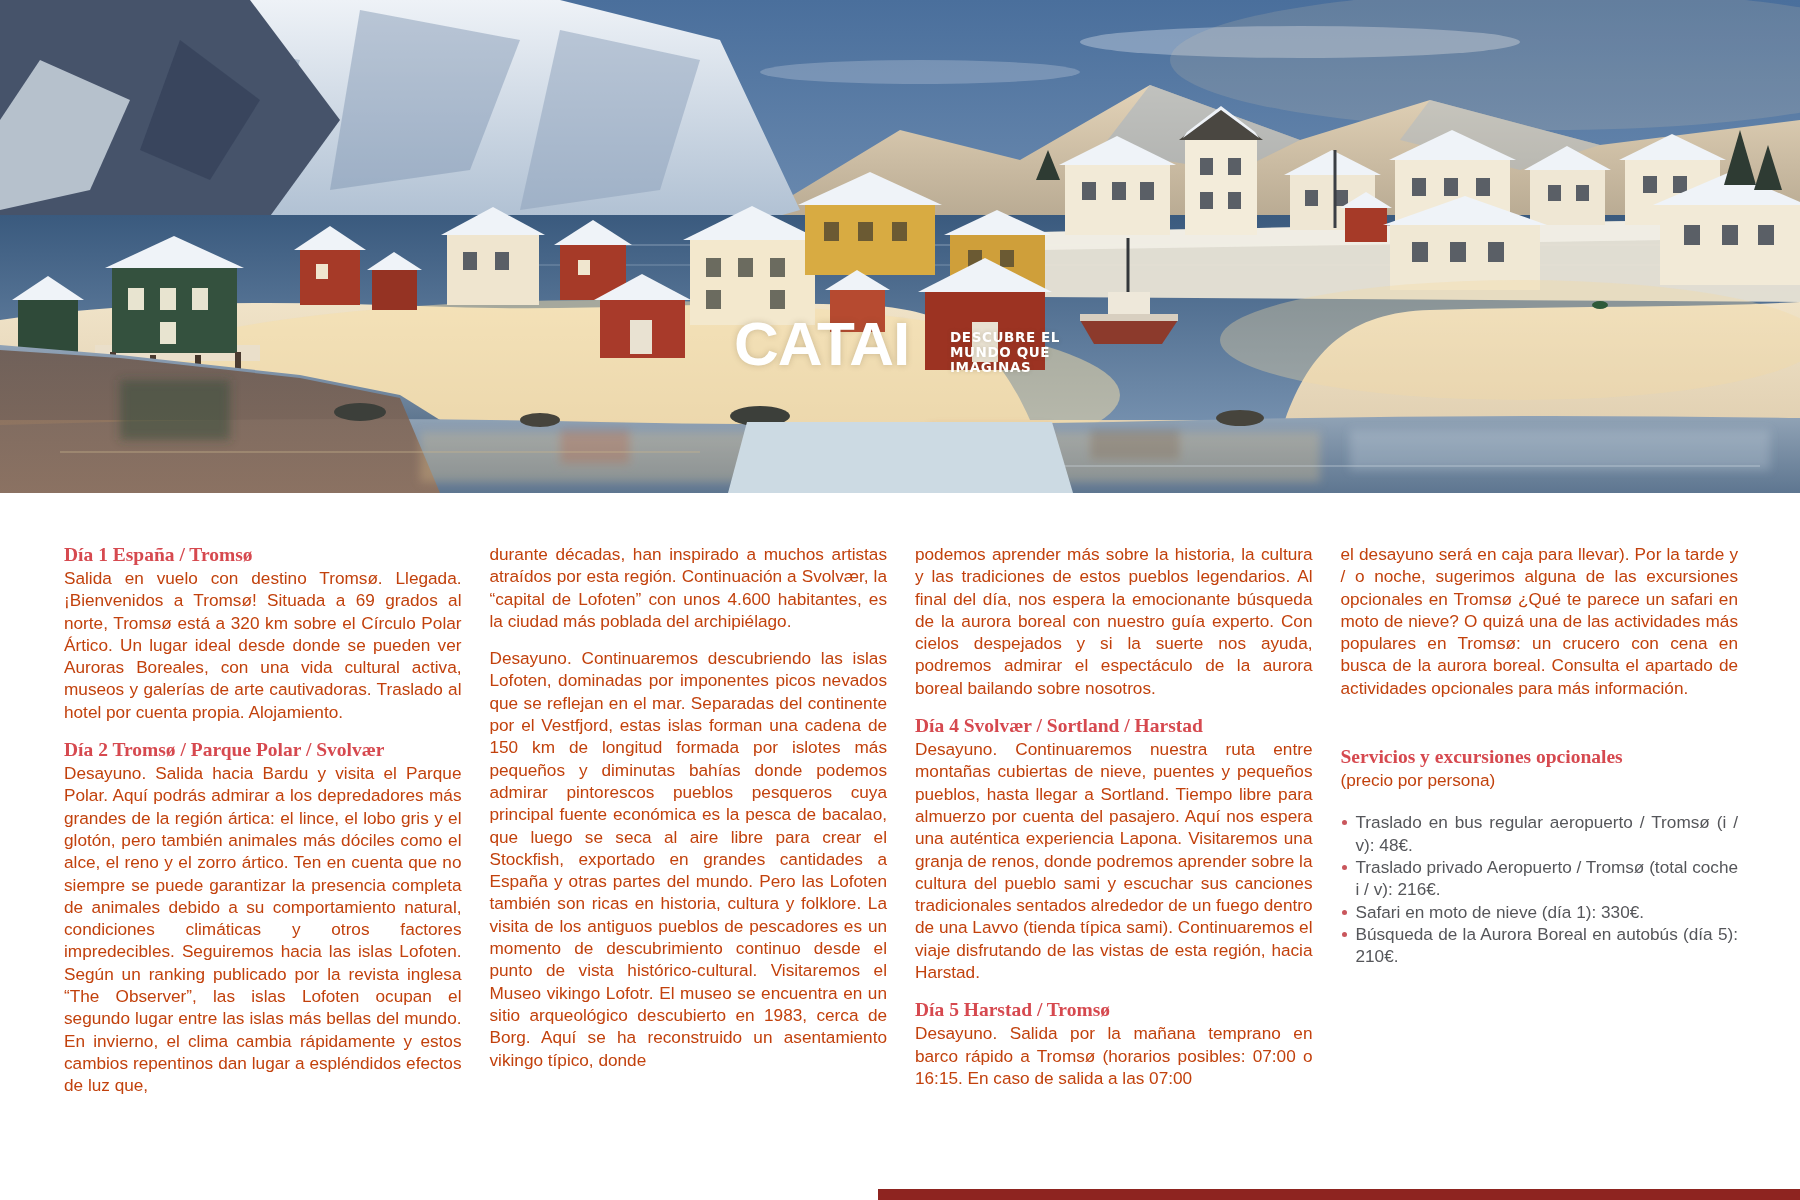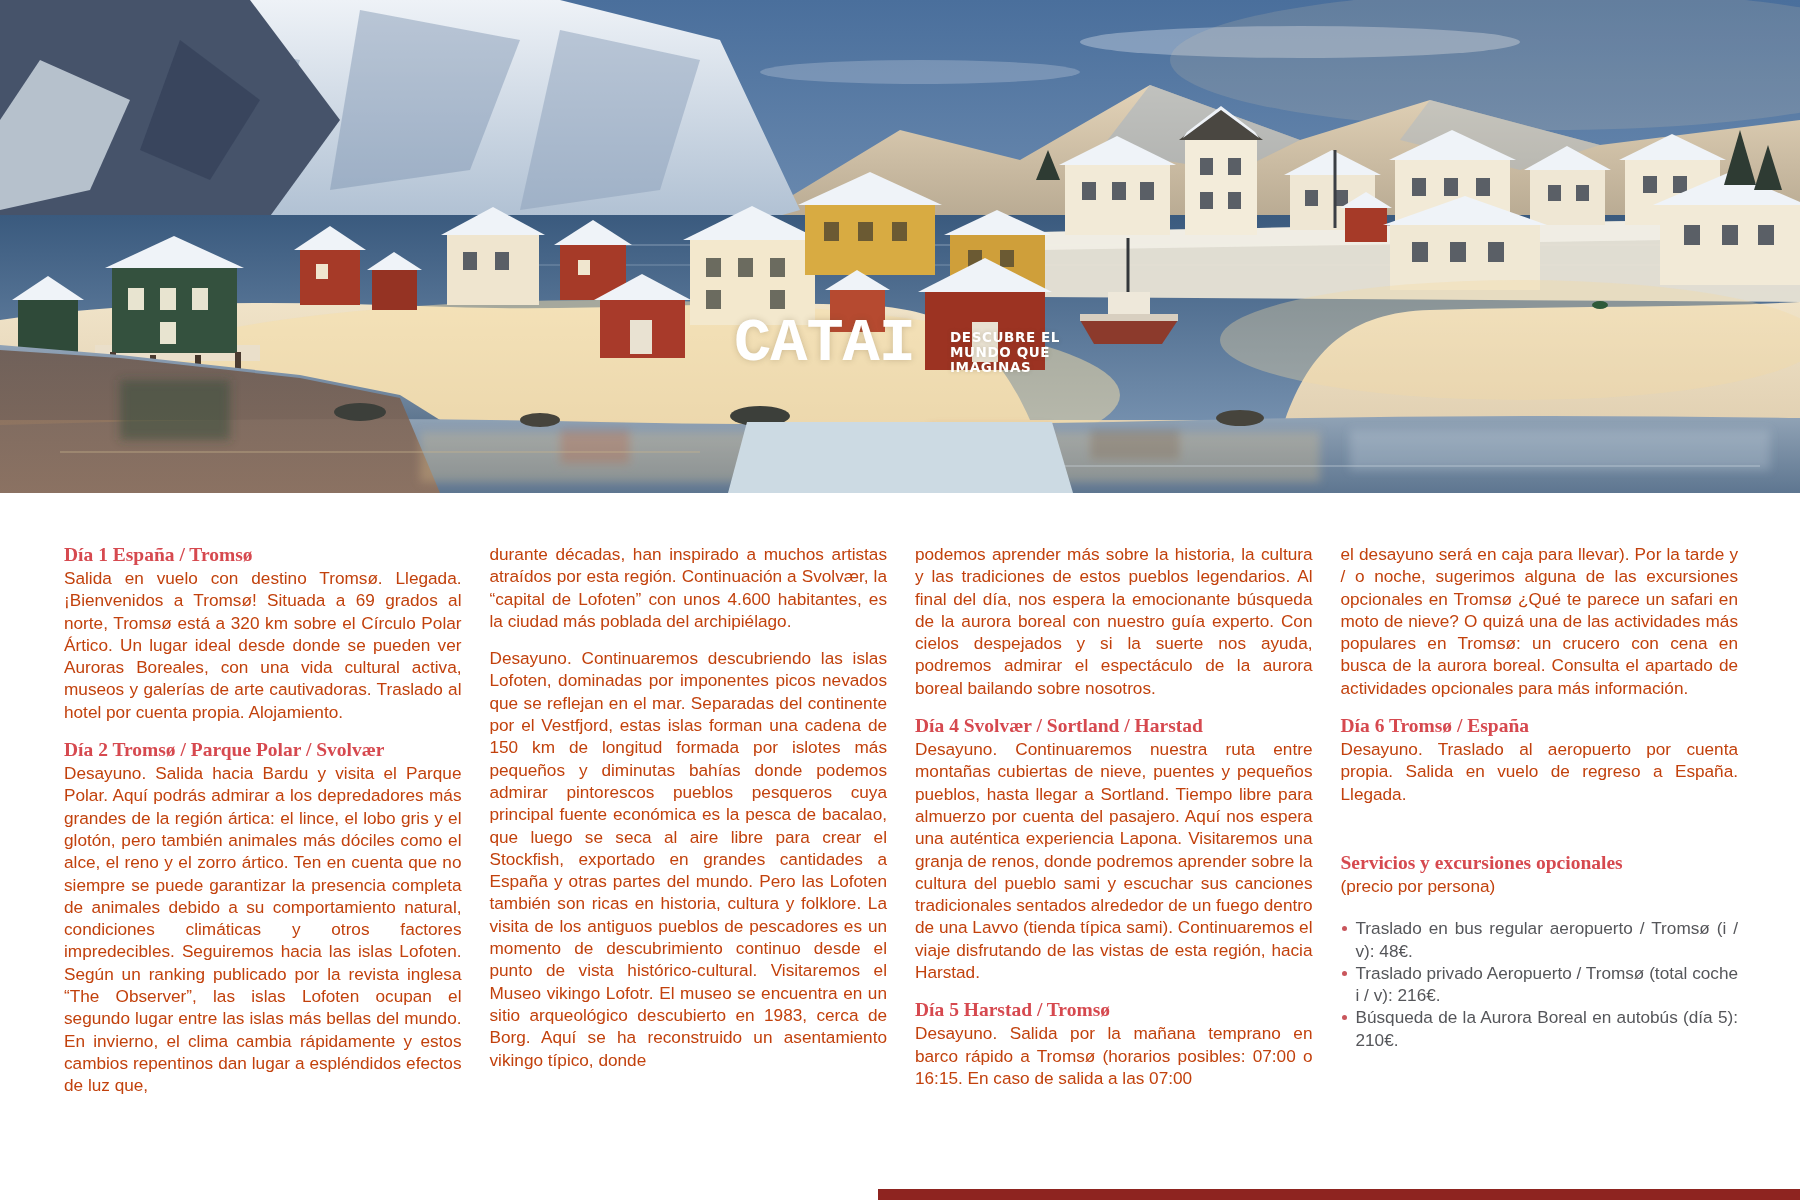--- a/index.html
+++ b/index.html
@@ -9,21 +9,21 @@
     position:relative; overflow:hidden;
   }
   .page { position:relative; width:1800px; height:1200px; }
 
   
   .hero { position:relative; width:1800px; height:493px; overflow:hidden; }
   .hero svg { display:block; }
 
   .logo-brand {
     position:absolute; top:308px; left:734px;
-    font-family:Liberation Mono, monospace;
+    font-family:Liberation Sans, sans-serif;
     font-weight:bold; font-size:62px; letter-spacing:-1px;
     color:#ffffff; text-shadow:0 0 6px rgba(90,70,40,.25);
   }
   .logo-tagline {
     position:absolute; top:330px; left:950px;
     font-family:"DejaVu Sans", sans-serif;
     font-weight:bold; font-size:13.5px; line-height:15px; letter-spacing:.6px;
     color:#ffffff; text-shadow:0 0 4px rgba(90,70,40,.25);
   }
   .banner-trapezoid {
@@ -359,30 +359,27 @@
       <div class="sec">
         <h3 class="day">Día 5 Harstad / Tromsø</h3>
         <p class="body">Desayuno. Salida por la mañana temprano en barco rápido a Tromsø (horarios posibles: 07:00 o 16:15. En caso de salida a las 07:00</p>
       </div>
     </section>
 
     <section class="col">
       <div class="sec">
         <p class="body">el desayuno será en caja para llevar). Por la tarde y / o noche, sugerimos alguna de las excursiones opcionales en Tromsø ¿Qué te parece un safari en moto de nieve? O quizá una de las actividades más populares en Tromsø: un crucero con cena en busca de la aurora boreal. Consulta el apartado de actividades opcionales para más información.</p>
       </div>
-      <div class="sec">
-        <h3 class="day">Día 6 Tromsø / España</h3>
-        <p class="body">Desayuno. Traslado al aeropuerto por cuenta propia. Salida en vuelo de regreso a España. Llegada.</p>
-      </div>
       <div class="services">
         <h3 class="day">Servicios y excursiones opcionales</h3>
         <p class="body sub">(precio por persona)</p>
         <ul class="opts">
           <li>Traslado en bus regular aeropuerto / Tromsø (i / v): 48€.</li>
           <li>Traslado privado Aeropuerto / Tromsø (total coche i / v): 216€.</li>
+          <li>Safari en moto de nieve (día 1): 330€.</li>
           <li>Búsqueda de la Aurora Boreal en autobús (día 5): 210€.</li>
         </ul>
       </div>
     </section>
 
   </main>
 
   <div class="footer-bar"></div>
 </div>
 

